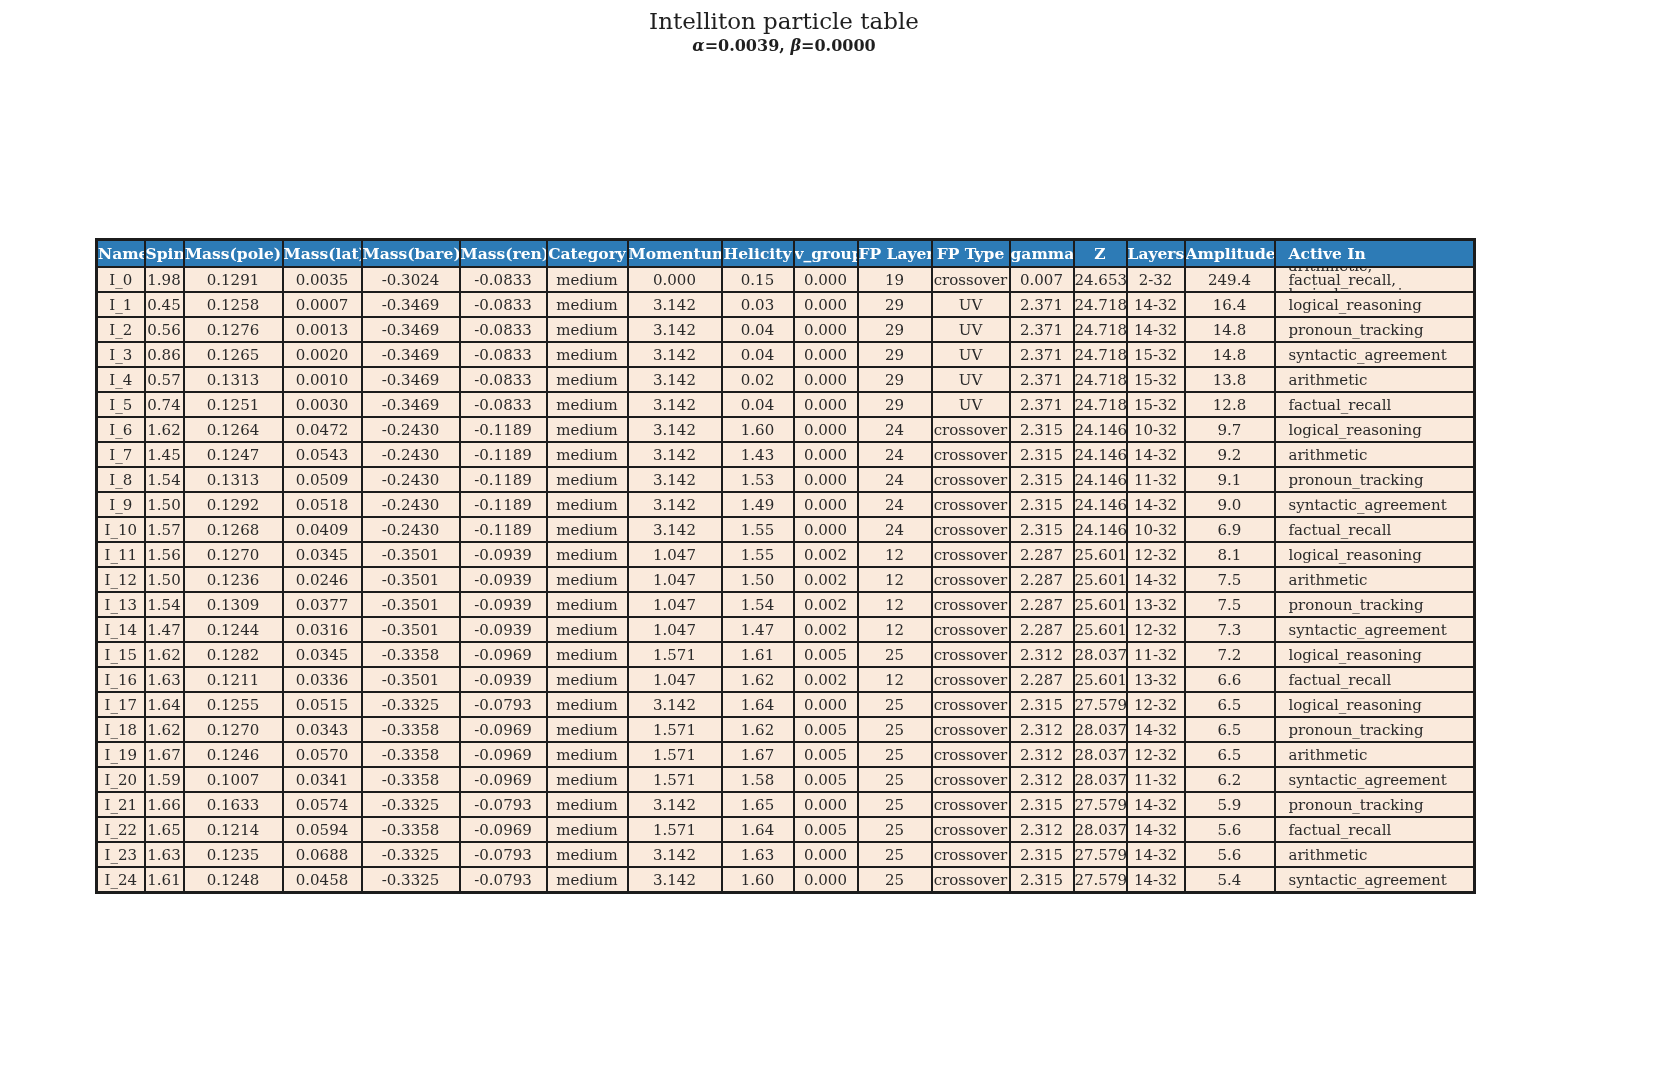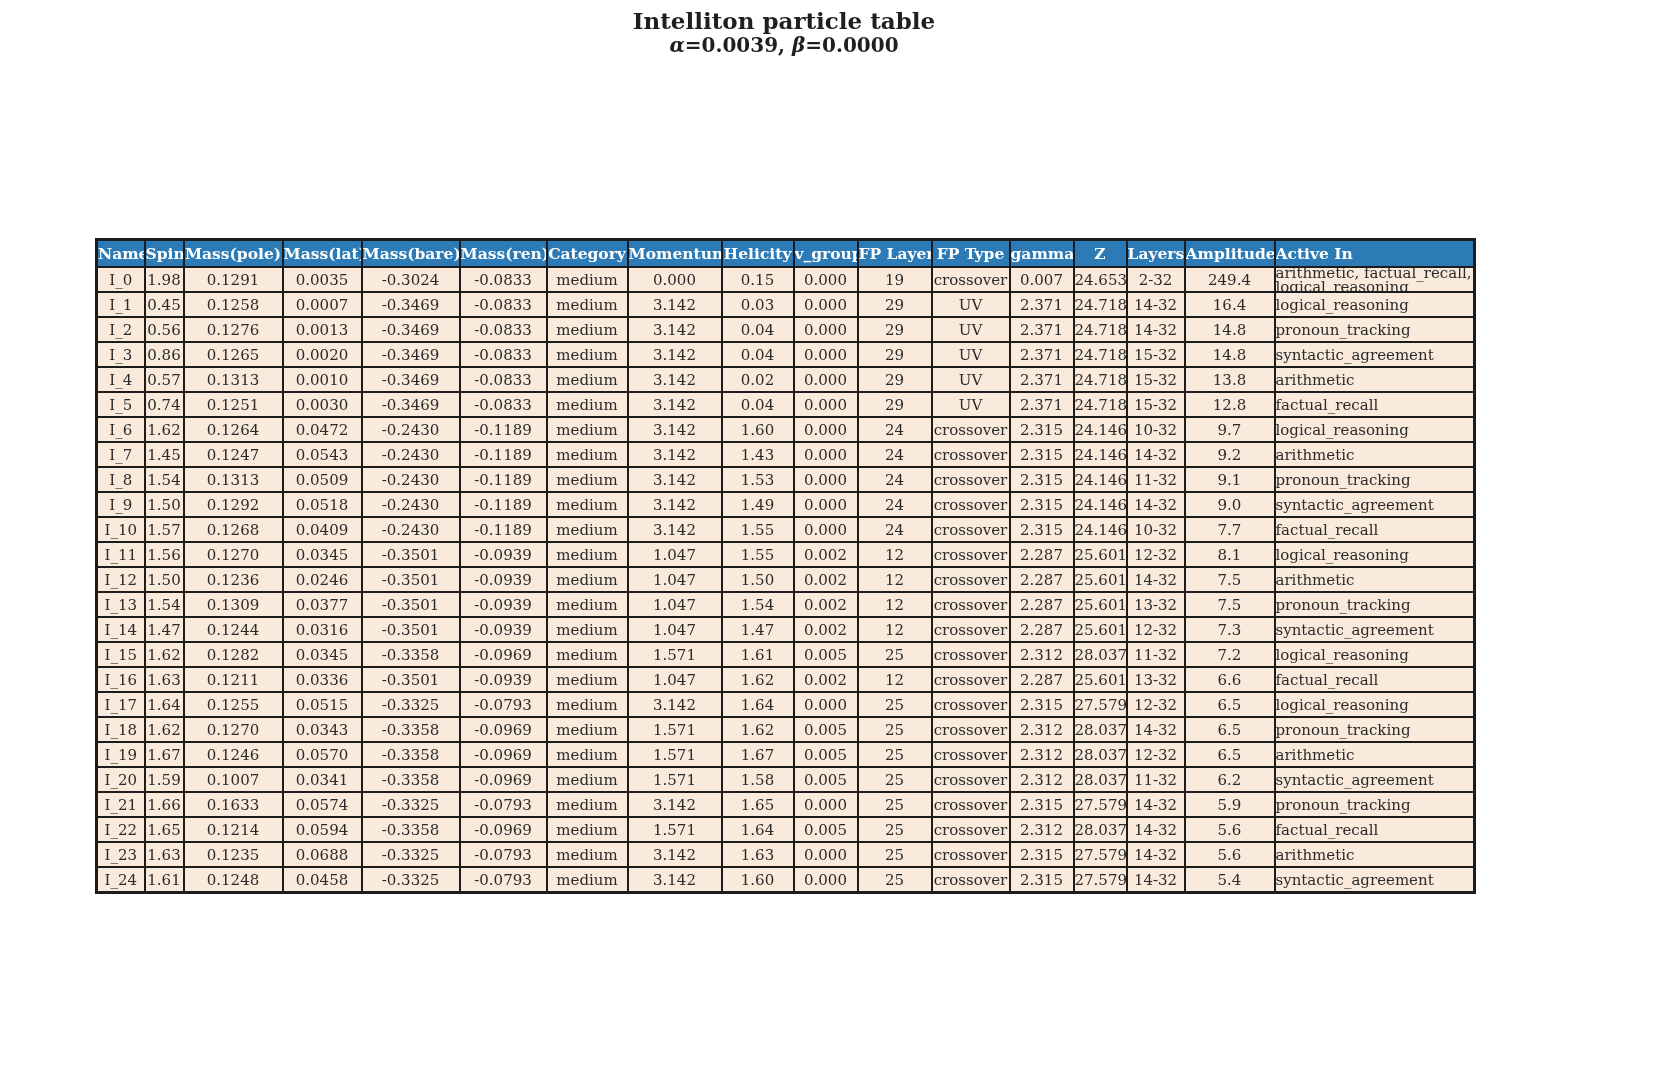--- a/index.html
+++ b/index.html
@@ -3,40 +3,40 @@
 <meta charset="utf-8">
 <style>
   html,body{margin:0;padding:0;}
   body{
     width:1653px;height:1077px;background:#ffffff;position:relative;
     font-family:"DejaVu Serif","Liberation Serif",serif;
   }
   .title-wrap{
     position:absolute;left:95px;top:8px;width:1378px;text-align:center;color:#1f1f1f;
   }
-  .title-main{font-size:23px;font-weight:bold;line-height:26px;}
-  .title-sub{font-size:20px;font-weight:bold;line-height:23px;}
+  .title-main{font-size:23px;font-weight:normal;line-height:26px;}
+  .title-sub{font-size:16px;font-weight:bold;line-height:23px;}
   .greek{font-style:italic;font-weight:bold;}
   table.particle{
     position:absolute;left:95px;top:238px;width:1378px;
     border-collapse:collapse;table-layout:fixed;
     font-size:15px;color:#2a2a2a;
     border:3px solid #1c1c1c;
   }
   table.particle th{
     background:#2d7bb6;color:#ffffff;font-weight:bold;
     border:2px solid #1c1c1c;height:25px;padding:0;text-align:center;
     font-size:15.5px;overflow:hidden;white-space:nowrap;
   }
   table.particle td{
     background:#faeadc;border:2px solid #1c1c1c;height:23px;padding:0;
     text-align:center;overflow:hidden;white-space:nowrap;vertical-align:middle;
   }
   table.particle th.col-active, table.particle td.col-active{
-    text-align:left;
+    text-align:left;padding-left:13px;
   }
   td.col-active .clip{
     height:23px;overflow:hidden;display:flex;flex-direction:column;
     justify-content:center;line-height:14px;white-space:normal;
   }
 </style>
 </head>
 <body>
 
 <div class="title-wrap">
@@ -305,21 +305,21 @@
         <td>-0.1189</td>
         <td>medium</td>
         <td>3.142</td>
         <td>1.55</td>
         <td>0.000</td>
         <td>24</td>
         <td>crossover</td>
         <td>2.315</td>
         <td>24.146</td>
         <td>10-32</td>
-        <td>7.7</td>
+        <td>6.9</td>
         <td class="col-active">
           <div class="clip">factual_recall</div>
         </td>
       </tr>
       <tr>
         <td>I_11</td>
         <td>1.56</td>
         <td>0.1270</td>
         <td>0.0345</td>
         <td>-0.3501</td>

